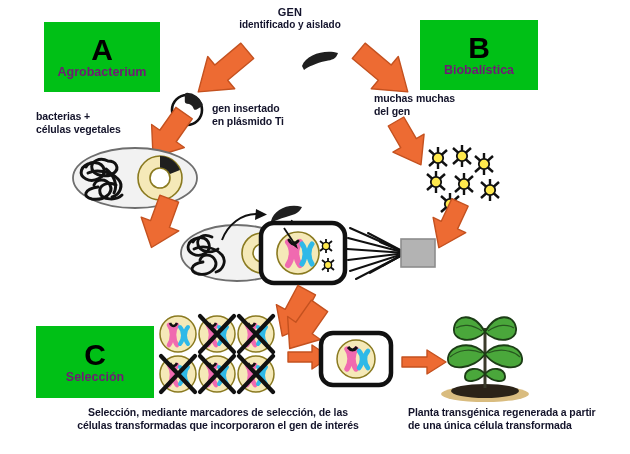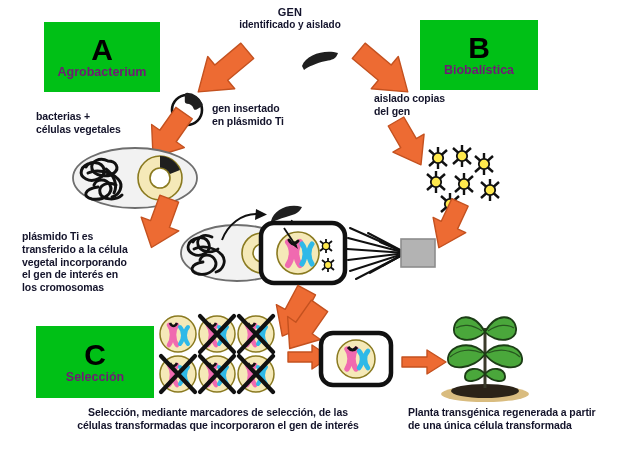--- a/index.html
+++ b/index.html
@@ -131,25 +131,20 @@
     </g>
   </svg>
 
   <svg class="abs" style="left:218px;top:200px;" width="92" height="44" viewBox="0 0 92 44">
     <path d="M4 40 C10 24 24 14 38 14" fill="none" stroke="#111" stroke-width="2"></path>
     <path d="M38 9 L49 14.5 L37 20 Z" fill="#111"></path>
     <path d="M53 21 C56 10 70 3 84 7 C81 14 74 15 68 17 C62 19 57 20 54 23 Z" fill="#1f1f1f"></path>
     <path d="M74 20 C72 26 68 31 62 35" fill="none" stroke="#111" stroke-width="1.6" stroke-dasharray="3 3"></path>
   </svg>
 
-  <div class="txt t11" style="left:22px;top:230px;width:160px;">plásmido  Ti es
-transferido a la célula
-vegetal incorporando
-el gen de interés en
-los cromosomas</div>
 
   <svg class="abs" style="left:258px;top:220px;" width="90" height="66" viewBox="0 0 90 66">
     <rect x="3" y="3" width="84" height="60" rx="13" ry="13" fill="#ffffff" stroke="#111" stroke-width="4.5"></rect>
     <circle cx="40" cy="33" r="21" fill="#f5e9b8" stroke="#8a7a20" stroke-width="1.6"></circle>
 
     <g stroke-linecap="round" stroke-linejoin="round">
       <path d="M30 22 C35 28 35 38 30 45 M42 22 C37 28 37 38 42 45" stroke="#f06ab0" stroke-width="6" fill="none"></path>
       <path d="M44 24 C48 29 48 38 44 44 M54 24 C50 29 50 38 54 44" stroke="#2fb9e8" stroke-width="5" fill="none"></path>
       <path d="M31 20 C34 25 36 25 40 21" stroke="#111" stroke-width="3" fill="none"></path>
     </g>
@@ -180,21 +175,21 @@
       <path d="M62 31 L24 11"></path>
       <path d="M62 31 L26 51"></path>
       <path d="M62 31 L36 20"></path>
       <path d="M62 31 L38 44"></path>
     </g>
   </svg>
   <svg class="abs" style="left:400px;top:238px;" width="36" height="30" viewBox="0 0 36 30">
     <rect x="1" y="1" width="34" height="28" fill="#b3b3b3" stroke="#8d8d8d" stroke-width="1.6"></rect>
   </svg>
 
-  <div class="txt t11" style="left:374px;top:92px;width:120px;">aislado copias
+  <div class="txt t11" style="left:374px;top:92px;width:120px;">muchas muchas
 del gen</div>
 
   <svg class="abs" style="left:378px;top:118px;" width="62" height="52" viewBox="0 0 62 52">
     <g transform="rotate(60 31 26)">
       <path d="M5 17 L30 17 L30 8 L55 26 L30 44 L30 35 L5 35 Z" fill="#ed6b33" stroke="#c4511f" stroke-width="1.4" stroke-linejoin="round"></path>
     </g>
   </svg>
 
   <svg class="abs" style="left:420px;top:142px;" width="92" height="74" viewBox="0 0 92 74">
     <g>

